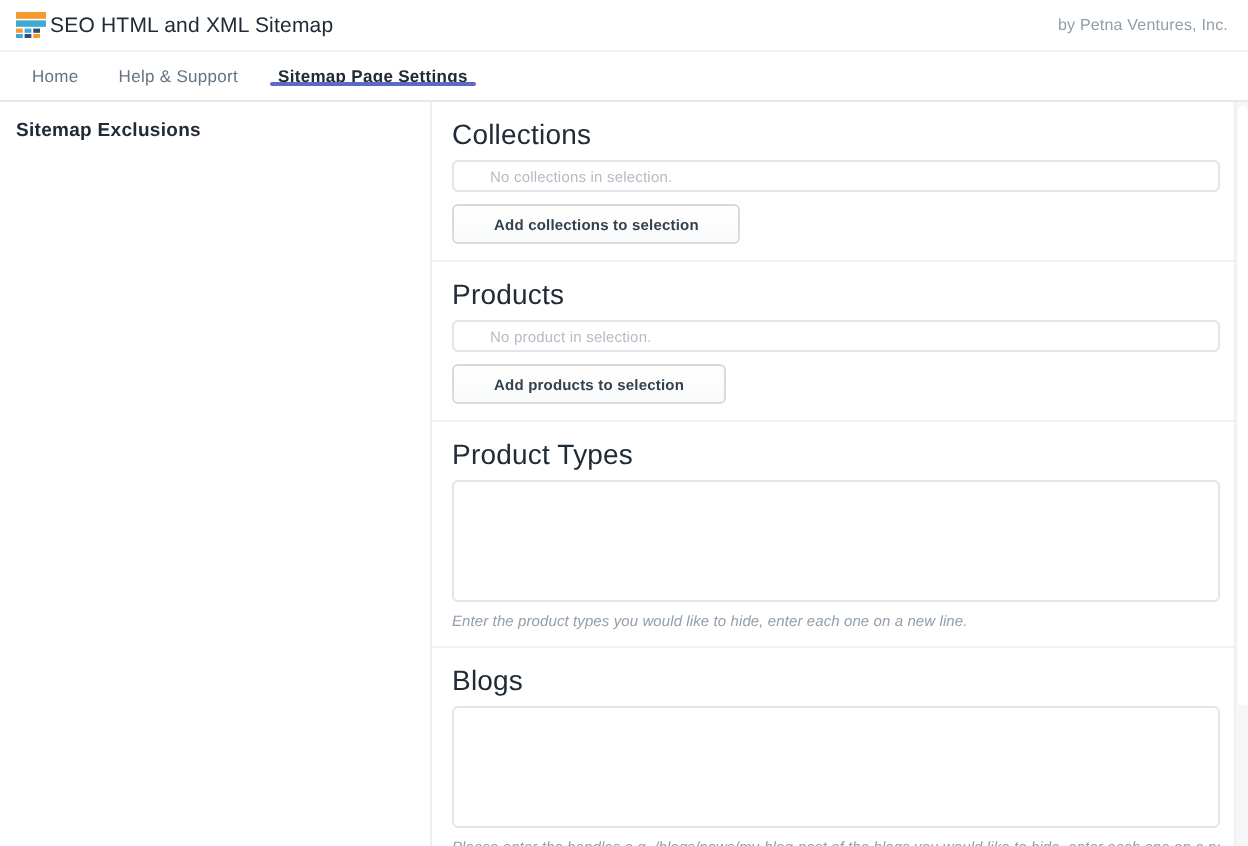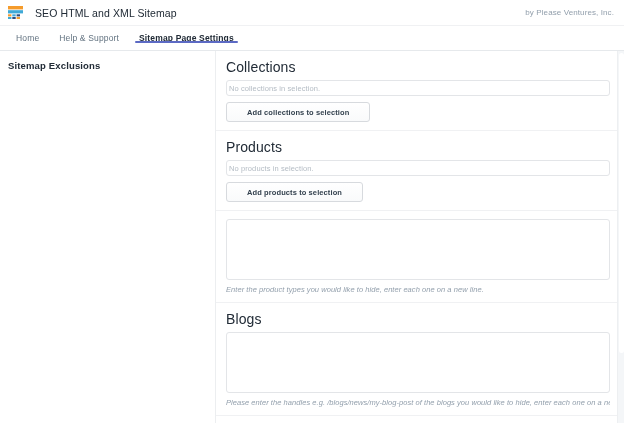--- a/index.html
+++ b/index.html
@@ -34,21 +34,21 @@
     background: #ffffff;
     display: flex;
     align-items: center;
     padding: 0 10px 0 8px;
     border-bottom: 1px solid #f0f1f3;
   }
 
   .brand {
     display: flex;
     align-items: flex-end;
-    gap: 12px;
+    gap: 2px;
   }
 
   .logo-mark {
     width: 15px;
     height: 13px;
     display: block;
     flex: 0 0 auto;
   }
 
   .brand-title {
@@ -149,21 +149,21 @@
     letter-spacing: 0.1px;
   }
 
   .readonly-box {
     height: 16px;
     border: 1px solid #e3e5e8;
     border-radius: 3px;
     background: #ffffff;
     display: flex;
     align-items: center;
-    padding: 0 2px;
+    padding: 0 18px;
     font-size: 7.5px;
     color: #b4bcc4;
     letter-spacing: 0.1px;
   }
 
   .btn {
     margin-top: 6px;
     display: inline-flex;
     align-items: center;
     justify-content: center;
@@ -239,21 +239,21 @@
         <rect x="0" y="4.2" width="15" height="3.2" fill="#3fa9d6"></rect>
         <rect x="0" y="8.3" width="3.4" height="2.1" fill="#f59b2b"></rect>
         <rect x="4.3" y="8.3" width="3.4" height="2.1" fill="#3fa9d6"></rect>
         <rect x="8.6" y="8.3" width="3.4" height="2.1" fill="#2f4b7c"></rect>
         <rect x="0" y="11" width="3.4" height="2" fill="#3fa9d6"></rect>
         <rect x="4.3" y="11" width="3.4" height="2" fill="#2f4b7c"></rect>
         <rect x="8.6" y="11" width="3.4" height="2" fill="#f59b2b"></rect>
       </svg>
       <span class="brand-title">SEO HTML and XML Sitemap</span>
     </div>
-    <span class="byline">by Please Ventures, Inc.</span>
+    <span class="byline">by Petna Ventures, Inc.</span>
   </div>
 
   <div class="tabbar">
     <div class="tab">Home</div>
     <div class="tab">Help &amp; Support</div>
     <div class="tab active">Sitemap Page Settings</div>
   </div>
 
   <div class="content">
 
@@ -267,26 +267,27 @@
         <div class="field-label">Collections</div>
         <div class="readonly-box">
           <span>No collections in selection.</span>
         </div>
         <div class="btn">Add collections to selection</div>
       </div>
 
       <div class="section">
         <div class="field-label">Products</div>
         <div class="readonly-box">
-          <span>No products in selection.</span>
+          <span>No product in selection.</span>
         </div>
         <div class="btn">Add products to selection</div>
       </div>
 
       <div class="section">
+        <div class="field-label">Product Types</div>
         <textarea class="textarea-box ta-tall" style=""></textarea>
         <div class="help-text">Enter the product types you would like to hide, enter each one on a new line.</div>
       </div>
 
       <div class="section">
         <div class="field-label">Blogs</div>
         <textarea class="textarea-box ta-tall" style=""></textarea>
         <div class="help-text">Please enter the handles e.g. /blogs/news/my-blog-post of the blogs you would like to hide, enter each one on a new line.</div>
       </div>
 

